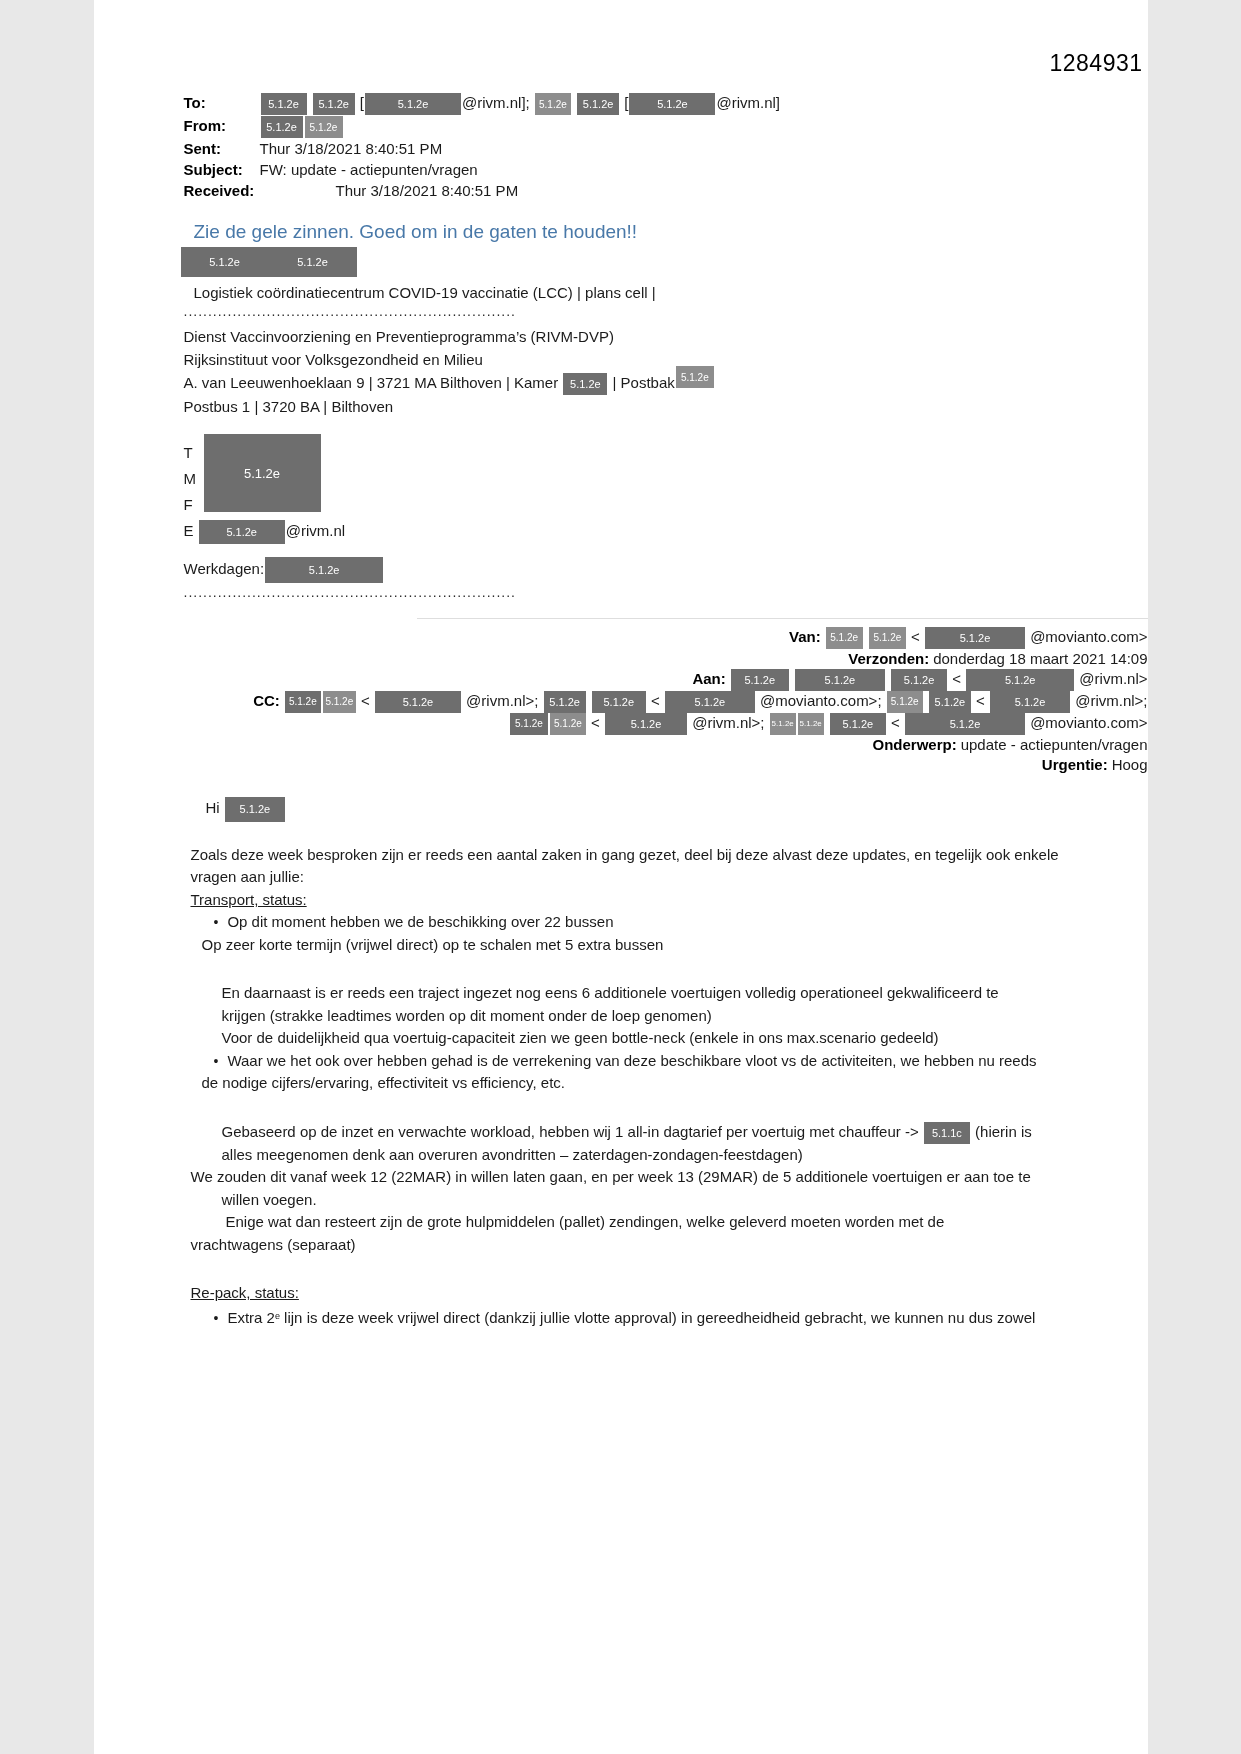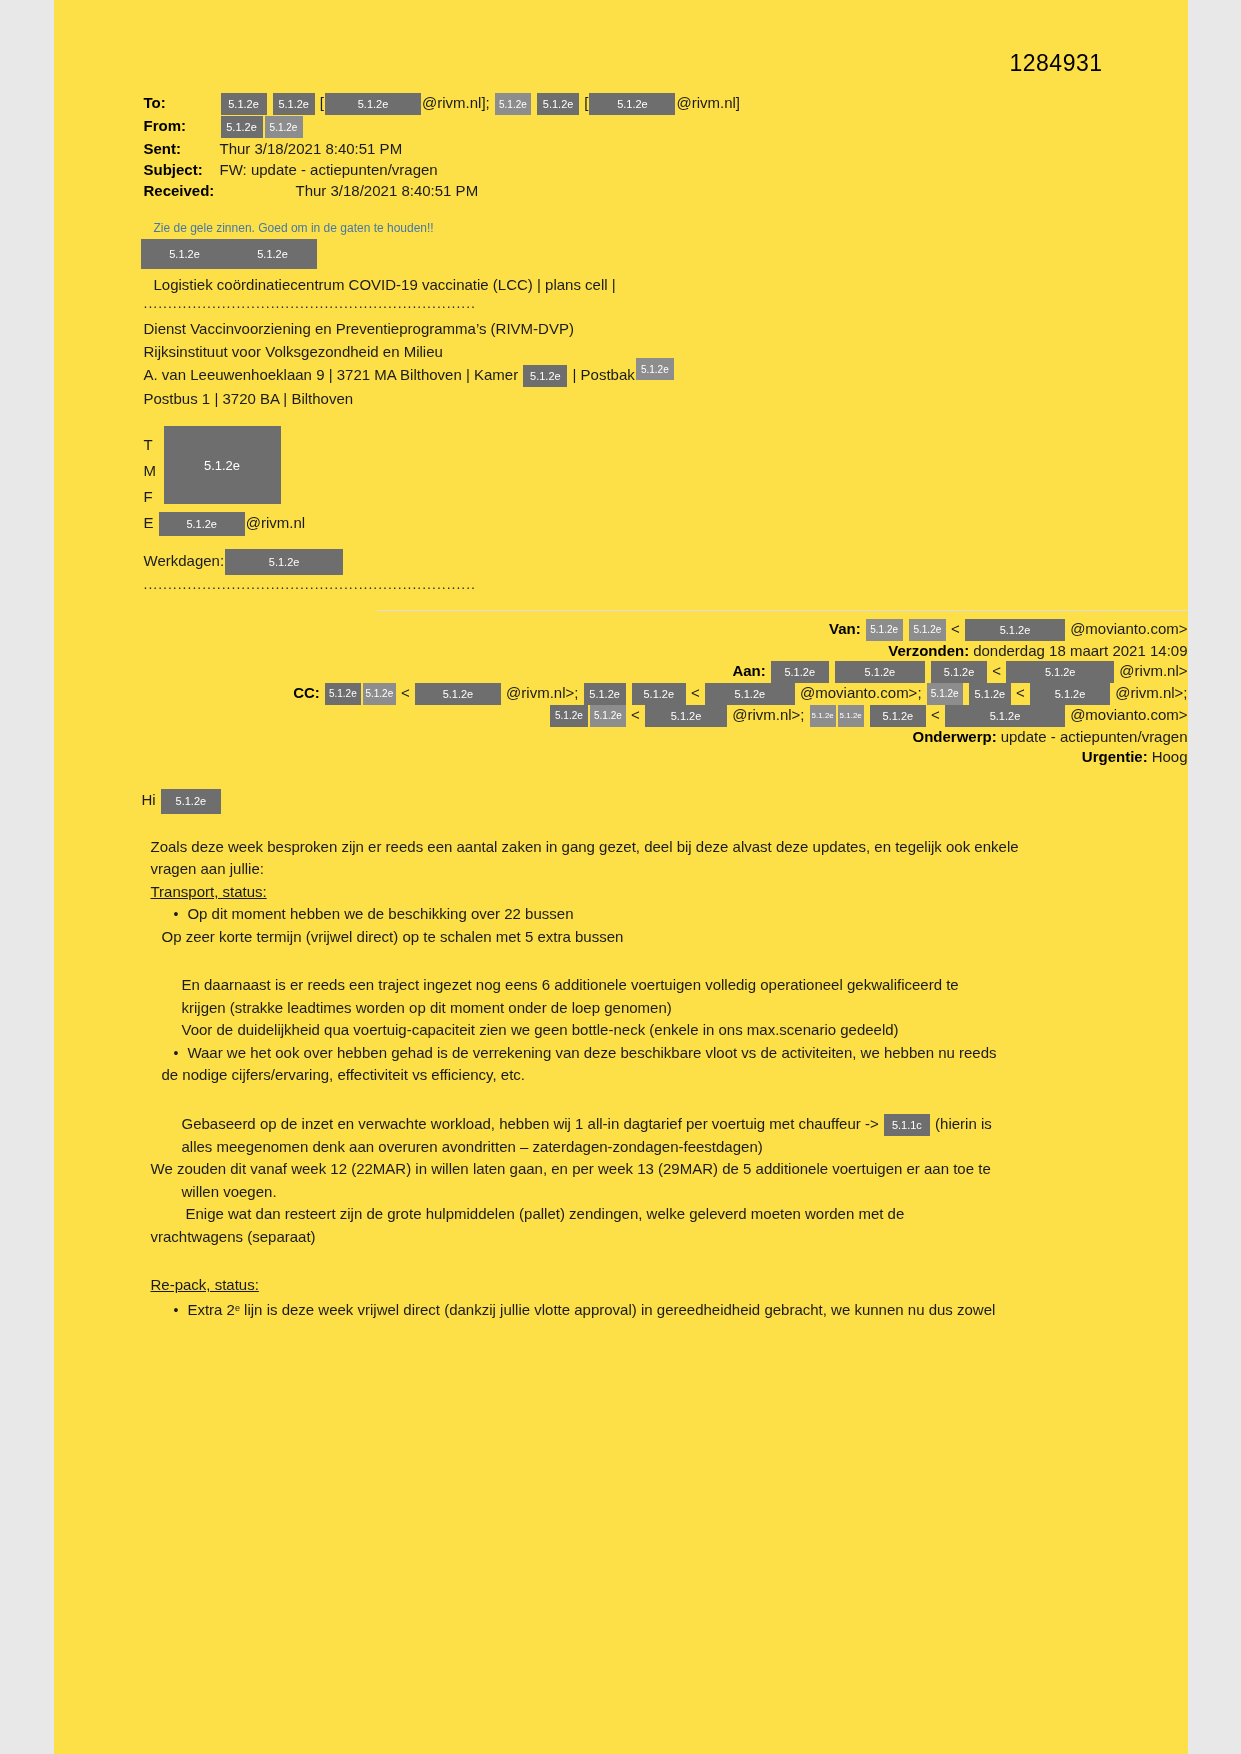--- a/index.html
+++ b/index.html
@@ -1,30 +1,30 @@
 <!DOCTYPE html>
 <html style="--redact: #6e6e6e; --redact-light: #8d8d8d; --notice: #4878a8;"><head>
 <meta charset="utf-8">
 <style>
   html,body{margin:0;padding:0;background:#e8e8e8;}
-  .page{position:relative;width:1134px;height:1754px;background:#fde047;margin:0 auto;
+  .page{position:relative;width:1054px;height:1754px;background:#ffffff;margin:0 auto;
         font-family:"Liberation Sans","DejaVu Sans",sans-serif;color:#1b1b1b;font-size:15px;overflow:hidden;}
   #doc-number{position:absolute;top:50px;left:956px;font-size:23px;color:#000;letter-spacing:.5px;}
   
   .redact{display:inline-flex;align-items:center;justify-content:center;background:var(--redact,#6e6e6e);
           color:#fff;font-size:11px;height:22px;width:46px;vertical-align:middle;position:relative;
           margin:0 1px;white-space:nowrap;overflow:hidden;}
   .redact.light{background:var(--redact-light,#8d8d8d);}
   .redact.multi{justify-content:space-around;}
   
   #mail-header{padding-top:92px;margin-left:90px;}
   .mh-row{line-height:21px;min-height:19px;}
   .mh-label{display:inline-block;width:76px;font-weight:bold;color:#000;}
   .mh-val.ind{padding-left:76px;}
-  #notice{margin:20px 0 0 100px;font-size:12px;color:var(--notice,#4878a8);}
+  #notice{margin:20px 0 0 100px;font-size:19px;color:var(--notice,#4878a8);}
   #greeting{margin:24px 0 0 100px;}
   #sig-boxes{margin:24px 0 0 88px;height:40px;}
   #sig-widebox{margin:4px 0 0 86px;}
   #org-line{margin:5px 10px 0 100px;line-height:21px;}
   .dots{margin-left:90px;font-size:14px;letter-spacing:1px;color:#2a2a2a;line-height:16px;}
   .sig-line{margin-left:90px;line-height:23px;}
   #dept{margin-top:6px;}
   
   #contact{position:relative;margin:16px 0 0 90px;width:400px;}
   #contact-letters{padding-top:6px;line-height:26px;}
@@ -33,21 +33,21 @@
   #contact-email{line-height:26px;}
   #werkdagen{margin:12px 0 0 90px;line-height:26px;}
   #dots2{margin-top:1px;}
   #rule{margin:18px 0 0 323px;width:812px;border-top:1px solid #dedede;height:0;}
   
   #quoted{margin:8px 0 0 90px;}
   .q-row{line-height:20px;text-align:right;}
   .q-row .q-label{font-weight:bold;color:#000;margin-right:4px;}
   .q-row.van{margin-left:13px;}
   .q-row.cont{margin-left:6px;}
-  #hi{margin:20px 0 0 88px;line-height:26px;}
+  #hi{margin:20px 0 0 112px;line-height:26px;}
   
   #body-lines{margin:22px 0 0 90px;}
   .bl{line-height:22.5px;white-space:nowrap;}
   .blank{height:26px;}
   .i0{margin-left:7px;}
   .i1{margin-left:18px;}
   .i2{margin-left:38px;}
   .i3{margin-left:42px;}
   .bullet{margin-left:30px;}
   .blt{margin-right:9px;font-size:14px;}

